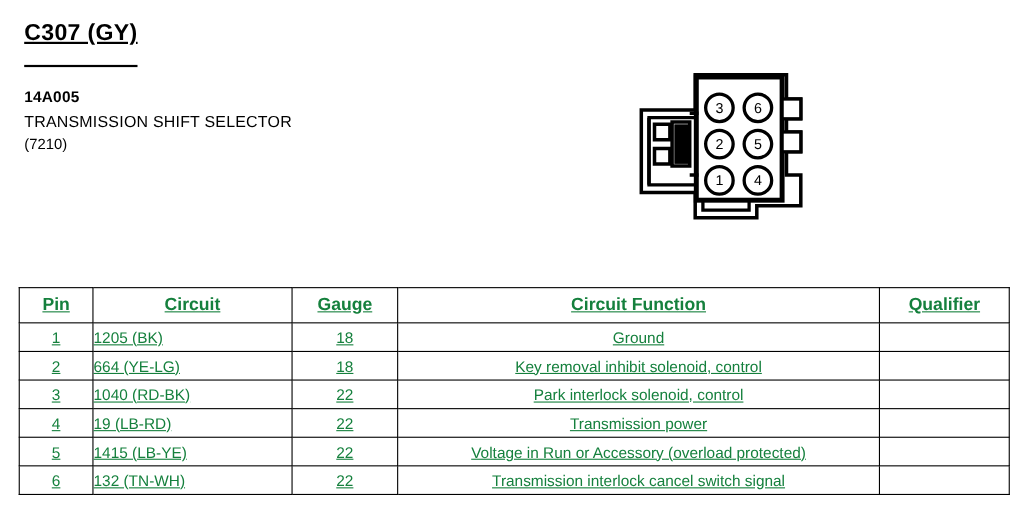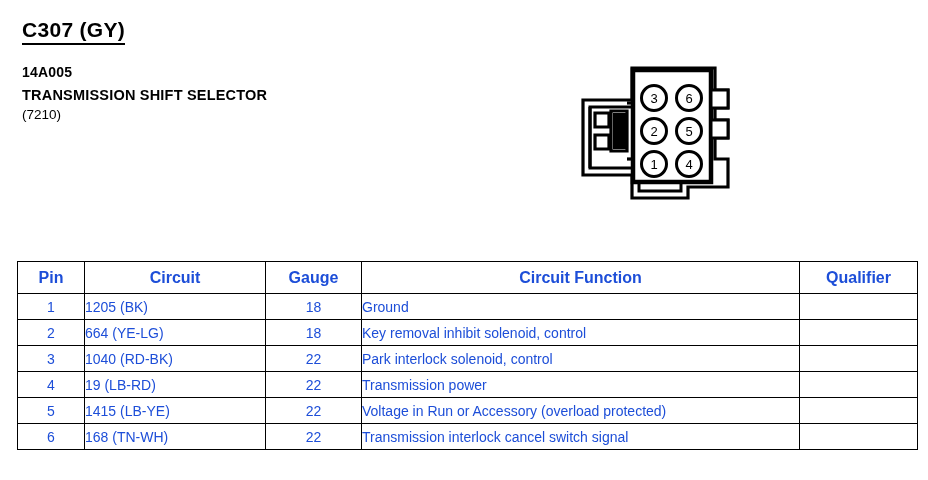--- a/index.html
+++ b/index.html
@@ -22,33 +22,34 @@
     left: 22px;
     top: 18px;
     width: 500px;
   }
   #connector-title {
     font-size: 21px;
     font-weight: bold;
     letter-spacing: 0.3px;
     display: inline-block;
     border-bottom: 2px solid #000;
-    padding-bottom: 1px;
+    padding-bottom: 17px;
     line-height: 1.15;
+    text-decoration: underline;
   }
   #part-number {
     font-size: 14px;
     font-weight: bold;
     letter-spacing: 0.2px;
     margin-top: 20px;
     line-height: 1.1;
   }
   #component-name {
     font-size: 14.5px;
-    font-weight: bold;
+    font-weight: normal;
     letter-spacing: 0.2px;
     margin-top: 6px;
     line-height: 1.15;
   }
   #component-code {
     font-size: 13.5px;
     font-weight: normal;
     margin-top: 4px;
     line-height: 1.15;
   }
@@ -81,43 +82,44 @@
     width: 895px;
     border-collapse: collapse;
     table-layout: fixed;
   }
   #pin-table th,
   #pin-table td {
     border: 1.6px solid #000;
     padding: 0;
     font-size: 14px;
     line-height: 1;
-    color: #1d4ed8;
+    color: #15803d;
     background: #fff;
+    text-decoration: underline;
   }
   #pin-table thead th {
     height: 31px;
     font-weight: bold;
     font-size: 16px;
     text-align: center;
     vertical-align: middle;
   }
   #pin-table tbody td {
     height: 25px;
     vertical-align: middle;
   }
   .col-pin      { width: 66px;  text-align: center; }
   .col-circuit  { width: 180px; }
   .col-gauge    { width: 95px;  text-align: center; }
   .col-function { width: 437px; text-align: left; padding-left: 5px; margin-top: 21px; }
   .col-qualifier{ width: 117px; text-align: center; }
 
   td.col-pin, td.col-gauge { font-size: 14px; }
   td.col-circuit { font-size: 14.5px; }
-  td.col-function { font-size: 14.5px; }
+  td.col-function { font-size: 14.5px; text-align: center; }
 </style>
 </head>
 <body>
 
 <div id="header-block">
   <div id="connector-title">C307 (GY)</div>
   <div id="part-number">14A005</div>
   <div id="component-name">TRANSMISSION SHIFT SELECTOR</div>
   <div id="component-code">(7210)</div>
 </div>
@@ -238,19 +240,19 @@
     </tr>
     <tr>
       <td class="col-pin">5</td>
       <td class="col-circuit">1415 (LB-YE)</td>
       <td class="col-gauge">22</td>
       <td class="col-function">Voltage in Run or Accessory (overload protected)</td>
       <td class="col-qualifier"></td>
     </tr>
     <tr>
       <td class="col-pin">6</td>
-      <td class="col-circuit">168 (TN-WH)</td>
+      <td class="col-circuit">132 (TN-WH)</td>
       <td class="col-gauge">22</td>
       <td class="col-function">Transmission interlock cancel switch signal</td>
       <td class="col-qualifier"></td>
     </tr>
   </tbody>
 </table>
 
 </body></html>

